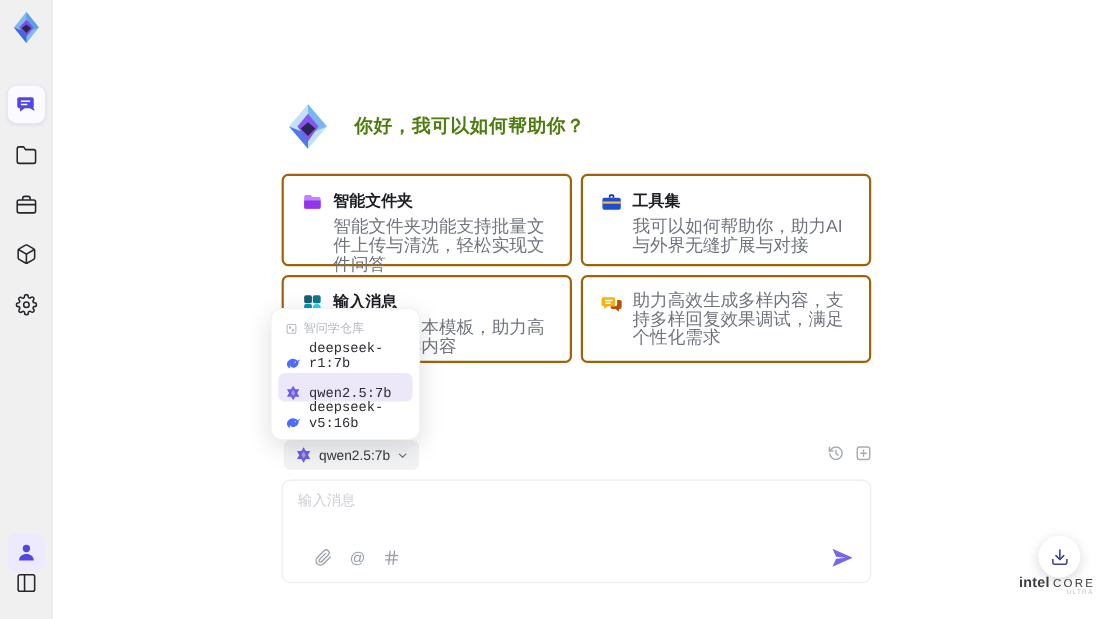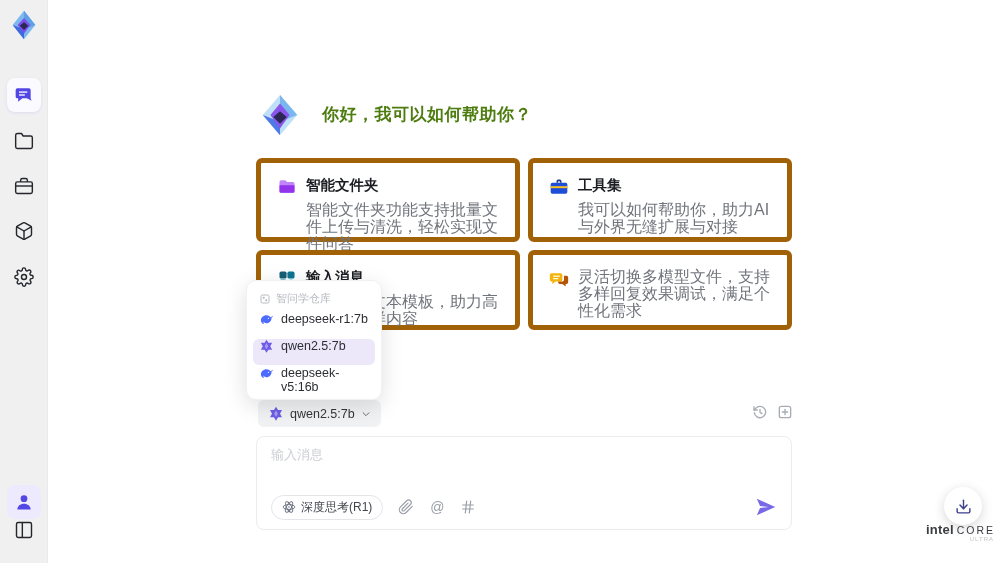--- a/index.html
+++ b/index.html
@@ -13,29 +13,29 @@
   .sb-item svg { width:20px; height:20px; }
   .sb-item.active { background:#fbfaff; box-shadow:0 1px 3px rgba(80,70,230,.12); }
   .sb-item.lav { background:#eceafc; }
 
   
   .greet-logo { position:absolute; left:257px; top:92px; width:46px; height:46px; }
   .greet-title { position:absolute; left:322px; top:92px; height:46px; line-height:46px; font-size:17px; font-weight:bold; color:#4d7c0f; letter-spacing:.5px; }
 
   
   .cards { position:absolute; left:256px; top:158px; width:536px; display:grid; grid-template-columns:264px 264px; grid-template-rows:84px 80px; gap:8px; }
-  .card { background:#fff; border:5px solid #a16207; border-radius:6px; padding:13px 16px 10px 16px; display:flex; gap:9px; cursor:pointer; }
+  .card { background:#fff; border:2px solid #a16207; border-radius:6px; padding:13px 16px 10px 16px; display:flex; gap:9px; cursor:pointer; }
   .card-icon { width:20px; height:20px; flex:0 0 20px; margin-top:1px; }
   .card-title { font-size:14.5px; font-weight:bold; color:#1b1d22; margin-bottom:6px; }
   .card-desc { font-size:16px; color:#70747c; line-height:17px; }
 
   
   .dropdown { position:absolute; left:246px; top:280px; width:136px; background:#fff; border:1px solid #f1f1f3; border-radius:10px; box-shadow:0 6px 22px rgba(0,0,0,.13); padding:6px 0; z-index:30; }
   .dd-header { display:flex; align-items:center; gap:5px; padding:4px 12px 5px 12px; font-size:11px; color:#b6bac1; }
-  .dd-item { display:flex; align-items:flex-start; gap:7px; height:26px; margin:1px 6px; padding:0 6px; border-radius:6px; font-size:12.5px; color:#2c2e33; cursor:pointer; }
+  .dd-item { display:flex; align-items:flex-end; gap:7px; height:26px; margin:1px 6px; padding:0 6px; border-radius:6px; font-size:12.5px; color:#2c2e33; cursor:pointer;font-family:Liberation Mono, monospace; }
   .dd-item.selected { background:#ece8fa; }
   .dd-item svg { width:15px; height:15px; flex:0 0 15px; }
 
   
   .selector { position:absolute; left:258px; top:400px; height:27px; background:#f1f2f4; border-radius:6px; display:flex; align-items:center; gap:6px; padding:0 10px; cursor:pointer; }
   .selector svg.qw { width:16px; height:16px; }
   .selector-label { font-size:12.5px; color:#34363b; }
   .hdr-icons { position:absolute; top:404px; display:flex; gap:9px; }
   .hdr-icons svg { width:16px; height:16px; cursor:pointer; }
 
@@ -48,21 +48,21 @@
   .deep-pill svg { width:14px; height:14px; }
   .comp-ic { margin-left:15px; width:16px; height:16px; cursor:pointer; display:flex; align-items:center; justify-content:center; }
   .comp-ic svg { width:16px; height:16px; }
   .at-glyph { font-size:14px; color:#9aa0a8; line-height:16px; }
   .send-btn { margin-left:auto; width:22px; height:22px; cursor:pointer; }
 
   
   .fab { position:absolute; left:944px; top:487px; width:38px; height:38px; border-radius:50%; background:#fff; box-shadow:0 3px 12px rgba(0,0,0,.16); display:flex; align-items:center; justify-content:center; cursor:pointer; }
   .fab svg { width:17px; height:17px; }
   .intel { position:absolute; left:926px; top:522px; width:70px; text-align:center; }
-  .intel-row { display:flex; align-items:baseline; justify-content:flex-start; gap:3px; }
+  .intel-row { display:flex; align-items:baseline; justify-content:center; gap:3px; }
   .intel-name { font-size:13px; font-weight:bold; color:#3a3c40; letter-spacing:.2px; text-transform:lowercase; }
   .intel-core { font-size:10.5px; color:#3a3c40; letter-spacing:2px; }
   .intel-ultra { font-size:6px; color:#c2c4c8; letter-spacing:1px; text-align:right; margin:-1px 2px 0 0; text-transform:uppercase; }
 </style>
 </head>
 <body>
 
 <div class="sidebar">
   <svg class="sb-logo" viewBox="0 0 48 48">
     <polygon points="24,4 40,24 24,44 8,24" fill="#7db9ef"></polygon>
@@ -173,21 +173,21 @@
   </div>
 
   <div class="card">
     <svg class="card-icon" viewBox="0 0 24 24">
       <path d="M3 5h11a2 2 0 0 1 2 2v6a2 2 0 0 1-2 2H8l-4 3v-3H3a2 2 0 0 1-2-2V7a2 2 0 0 1 2-2z" fill="#f5b40a"></path>
       <path d="M18 8h3a2 2 0 0 1 2 2v6a2 2 0 0 1-2 2h-1v3l-4-3h-3a2 2 0 0 1-2-2v-1h5a2 2 0 0 0 2-2z" fill="#b45309"></path>
       <line x1="5" y1="8.6" x2="13" y2="8.6" stroke="#fff" stroke-width="1.4"></line>
       <line x1="5" y1="11.6" x2="11" y2="11.6" stroke="#fff" stroke-width="1.4"></line>
     </svg>
     <div>
-      <div class="card-desc">灵活切换多模型文件，支持多样回复效果调试，满足个性化需求</div>
+      <div class="card-desc">助力高效生成多样内容，支持多样回复效果调试，满足个性化需求</div>
     </div>
   </div>
 </div>
 
 <div class="dropdown">
   <div class="dd-header">
     <svg width="12" height="12" viewBox="0 0 24 24" fill="none" stroke="#b6bac1" stroke-width="2">
       <rect x="4" y="4" width="16" height="16" rx="3"></rect>
         <circle cx="9.5" cy="9.5" r="1.3" fill="#b6bac1"></circle>
         <circle cx="14.5" cy="14.5" r="1.3" fill="#b6bac1"></circle>
@@ -241,29 +241,20 @@
     <rect x="3.5" y="3.5" width="17" height="17" rx="3"></rect>
       <line x1="12" y1="8" x2="12" y2="16"></line>
       <line x1="8" y1="12" x2="16" y2="12"></line>
   </svg>
 </div>
 
 <div class="composer">
   <textarea placeholder="输入消息" style=""></textarea>
 
   <div class="comp-bar">
-    <div class="deep-pill">
-      <svg viewBox="0 0 24 24" fill="none" stroke="#6b7280" stroke-width="1.6">
-        <ellipse cx="12" cy="12" rx="10" ry="4.2"></ellipse>
-        <ellipse cx="12" cy="12" rx="10" ry="4.2" transform="rotate(60 12 12)"></ellipse>
-        <ellipse cx="12" cy="12" rx="10" ry="4.2" transform="rotate(120 12 12)"></ellipse>
-        <circle cx="12" cy="12" r="1.4" fill="#6b7280" stroke="none"></circle>
-      </svg>
-      <span>深度思考(R1)</span>
-    </div>
 
     <div class="comp-ic">
       <svg viewBox="0 0 24 24" fill="none" stroke="#9aa0a8" stroke-width="1.8" stroke-linecap="round" stroke-linejoin="round">
         <path d="M21.44 11.05l-9.19 9.19a6 6 0 0 1-8.49-8.49l9.19-9.19a4 4 0 0 1 5.66 5.66l-9.2 9.19a2 2 0 0 1-2.83-2.83l8.49-8.48"></path>
       </svg>
     </div>
 
     <div class="comp-ic">
       <span class="at-glyph">@</span>
     </div>

